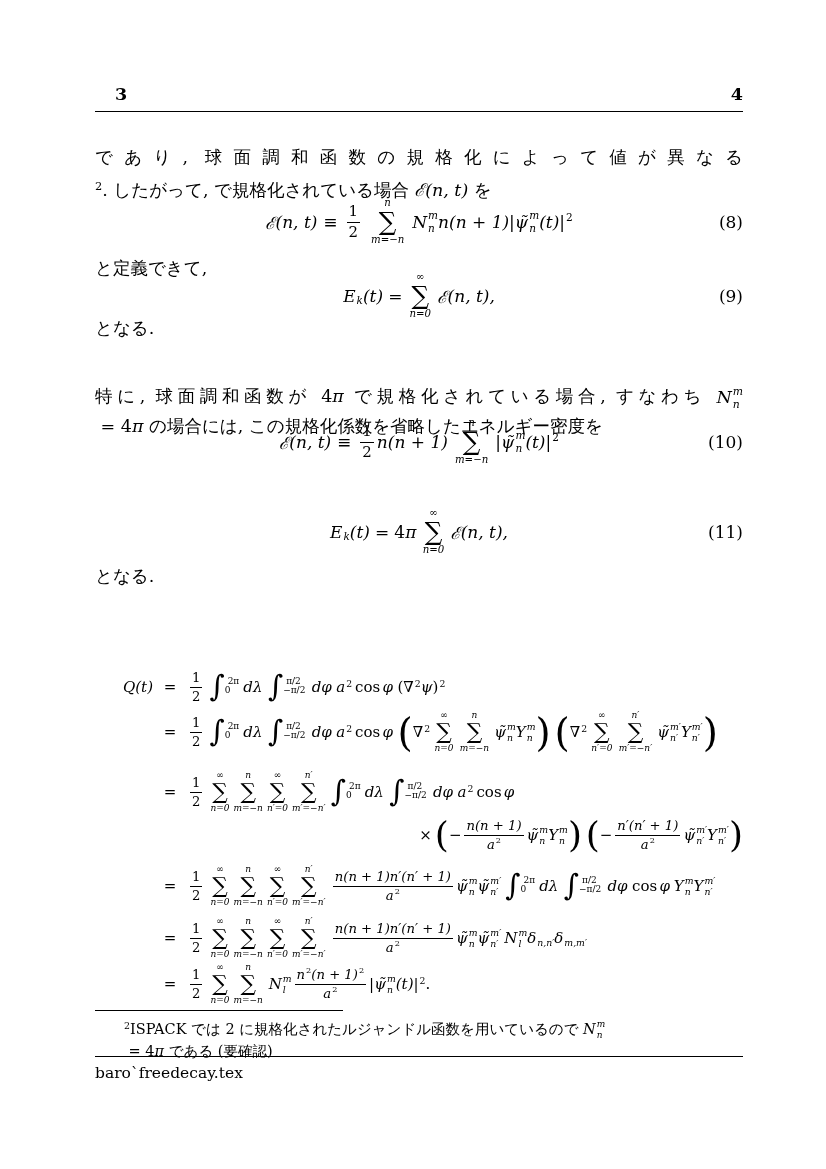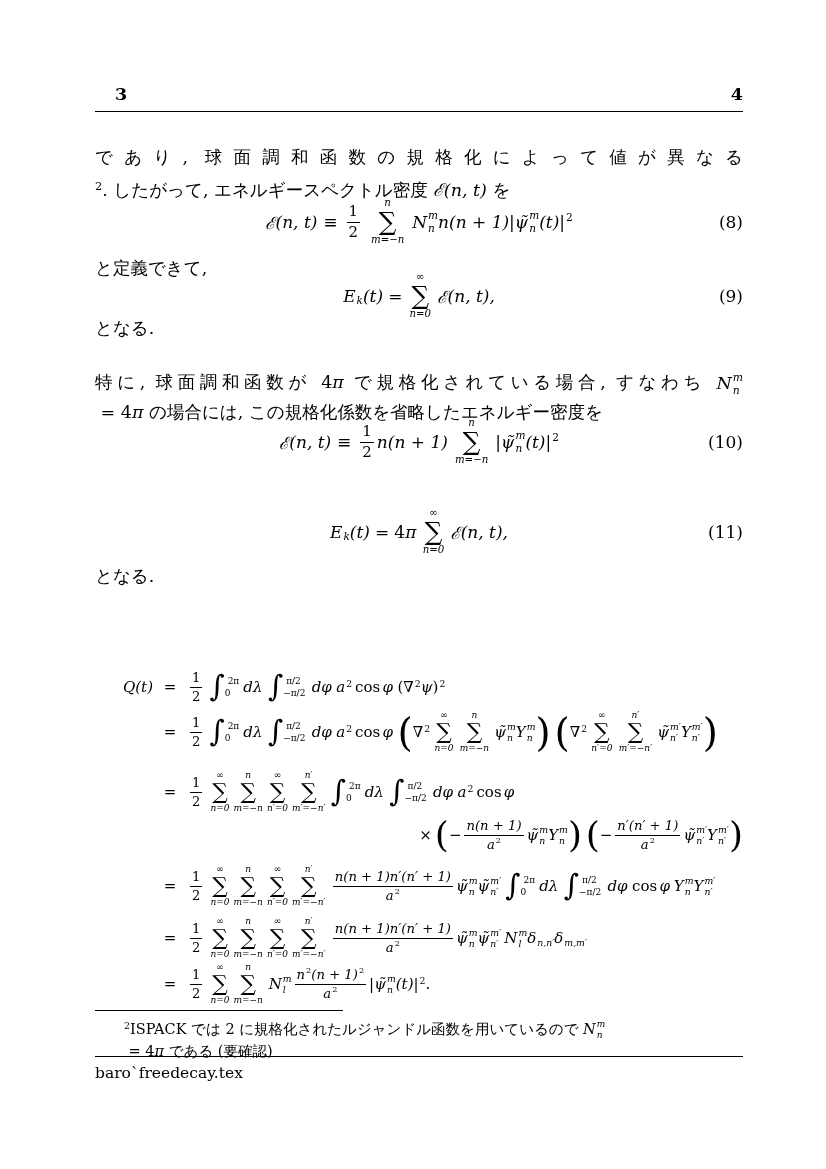--- a/index.html
+++ b/index.html
@@ -10,21 +10,21 @@
   
   .hdr{position:absolute;left:95px;width:648px;top:84px;display:flex;align-items:baseline;
        font-weight:bold;font-size:17.5px;border-bottom:1.5px solid #000;padding-bottom:7px;}
   .hdr .sec-no{margin-left:20px;}
   .hdr .sec-title{margin-left:16px;}
   .hdr .pg-no{margin-left:auto;}
 
   
   .para{position:absolute;left:95px;width:648px;font-size:17.5px;line-height:29px;
         text-align:justify;}
-  .p1{top:143px}.p2{top:254px}.p3{top:314px}.p4{top:368px}
+  .p1{top:143px}.p2{top:254px}.p3{top:314px}.p4{top:382px}
   .p5{top:481px}.p6{top:562px}.p7{top:607px}
 
   
   .eqrow{position:absolute;left:95px;width:648px;display:flex;align-items:center;
          justify-content:center;font-size:17px;}
   .eq8{top:196px;height:52px}.eq9{top:269px;height:54px}
   .eq10{top:416px;height:52px}.eq11{top:506px;height:52px}
   .eqin{display:flex;align-items:center;}
   .eqno{position:absolute;right:0;top:50%;transform:translateY(-50%);}
 
@@ -56,21 +56,21 @@
         margin:0 3px;}
   .frac .fn2,.frac .fd{font-size:0.88em;line-height:1.15;padding:0 2px;display:inline-flex;
         align-items:center;}
   .frac .fbar{align-self:stretch;border-top:1px solid #000;height:0;margin:1.5px 0;}
   .sum{display:inline-flex;flex-direction:column;align-items:center;margin:0 2px;
        vertical-align:middle;}
   .sum .slim{font-size:0.6em;line-height:1.25;display:flex;}
   .sum .sop{font-size:1.45em;line-height:1;}
   .intw{display:inline-flex;align-items:center;vertical-align:middle;margin:0 1px;}
   .intw .isym{font-size:1.95em;line-height:0.95;}
-  .intw .ilims{display:flex;flex-direction:column;justify-content:space-between;
+  .intw .ilims{display:flex;flex-direction:column;justify-content:flex-start;
        font-size:0.6em;height:2.4em;line-height:1;padding-top:1px;}
   .intw .ilims .ilim:first-child{margin-left:3px;}
   .bigd{line-height:0.8;font-weight:normal;}
 
   
   .fnrule{position:absolute;left:95px;top:1010px;width:248px;border-top:1px solid #000;}
   .footnote{position:absolute;left:124px;width:620px;top:1019px;font-size:14.5px;
         line-height:1.5;}
   .ftrule{position:absolute;left:95px;width:648px;top:1056px;border-top:1px solid #000;}
   .footer{position:absolute;left:95px;width:648px;top:1064px;display:flex;
@@ -79,21 +79,21 @@
 </head>
 <body>
 
 <div class="page">
 
   <div class="hdr">
     <span class="sec-no">3</span>
     <span class="pg-no">4</span>
   </div>
 
-  <div class="para p1"><span class="mt">であり, 球面調和函数の規格化によって値が異なる</span><span class="mt fn">2</span><span class="mt">. したがって, エネルギースペクトル密度 </span><span class="mt cal">ℰ</span><span class="mt i">(n, t)</span><span class="mt"> を</span></div>
+  <div class="para p1"><span class="mt">であり, 球面調和函数の規格化によって値が異なる</span><span class="mt fn">2</span><span class="mt">. したがって, で規格化されている場合 </span><span class="mt cal">ℰ</span><span class="mt i">(n, t)</span><span class="mt"> を</span></div>
 
   <div class="eqrow eq8">
     <span class="eqin">
         <span class="mt cal">ℰ</span>
         <span class="mt i">(n, t)</span>
         <span class="msp" style="width: 0.35em;"></span>
         <span class="mt">≡</span>
         <span class="msp" style="width: 0.35em;"></span>
         <span class="frac">
           <span class="fn2">

